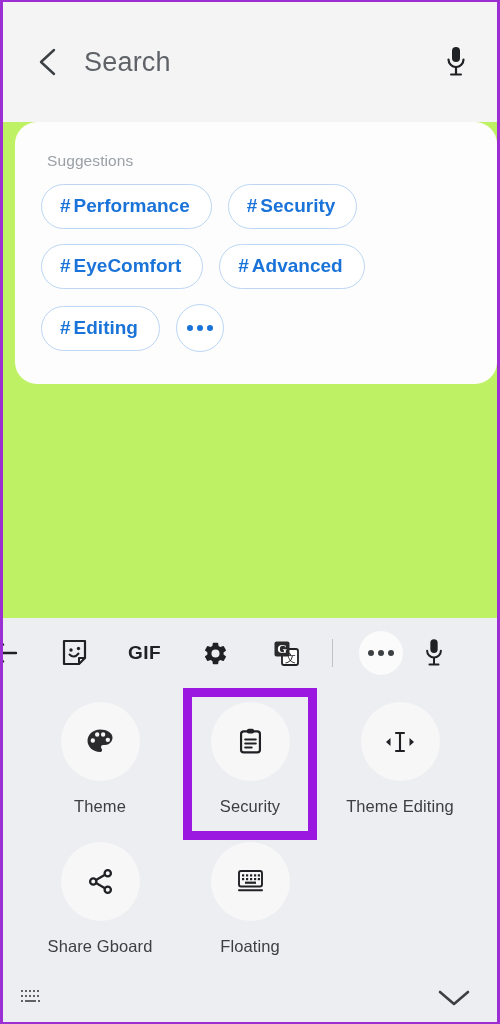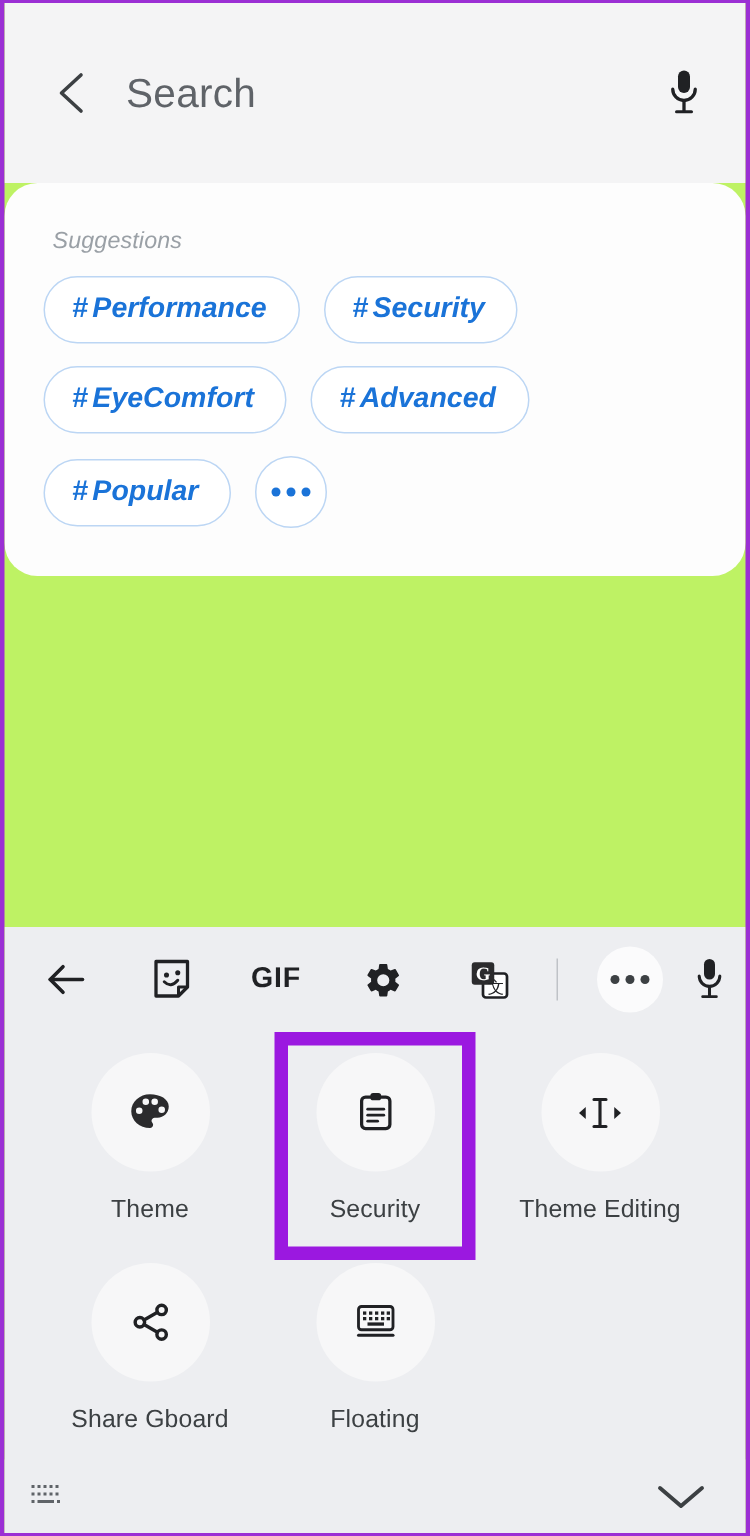--- a/index.html
+++ b/index.html
@@ -50,26 +50,25 @@
   .mic-head {
     width: 38px; height: 38px;
     flex: 0 0 auto;
     display: flex; align-items: center; justify-content: center;
     cursor: pointer;
   }
 
   
   .sugg-card {
     position: absolute;
-    top: 120px; left: 0; right: 0;
+    top: 120px; left: 12px; right: 0;
     background: #fdfdfd;
     border-radius: 22px 22px 22px 22px;
     padding: 22px 26px 26px 26px;
     min-height: 262px;
-    font-style: italic;
   }
   .sugg-title {
     font-size: 15.5px;
     color: #9aa0a6;
     margin: 8px 0 14px 6px;
     letter-spacing: 0.1px;
   }
   .chip-rows { display: flex; flex-direction: column; gap: 15px; }
   .chip-row { display: flex; gap: 16px; align-items: center; }
   .chip {
@@ -108,22 +107,23 @@
     left: 0; right: 0; bottom: 0;
     height: 404px;
     background: #edeef1;
     display: flex;
     flex-direction: column;
   }
   .kb-toolbar {
     height: 70px;
     display: flex;
     align-items: center;
-    padding: 0 15px 0 18px;
+    padding: 0 40px 0 18px;
     gap: 4px;
+    justify-content: flex-end;
   }
   .tb-btn {
     width: 46px; height: 46px;
     display: flex; align-items: center; justify-content: center;
     cursor: pointer;
     flex: 0 0 auto;
   }
   .tb-gif {
     font-family: "Liberation Sans", sans-serif;
     font-weight: 700;
@@ -254,21 +254,21 @@
         </div>
         <div class="chip">
           <span class="hash">#</span>
           <span>Advanced</span>
         </div>
       </div>
 
       <div class="chip-row">
         <div class="chip">
           <span class="hash">#</span>
-          <span>Popular</span>
+          <span>Editing</span>
         </div>
         <div class="chip-more">
           <i></i>
           <i></i>
           <i></i>
         </div>
       </div>
 
     </div>
   </div>

